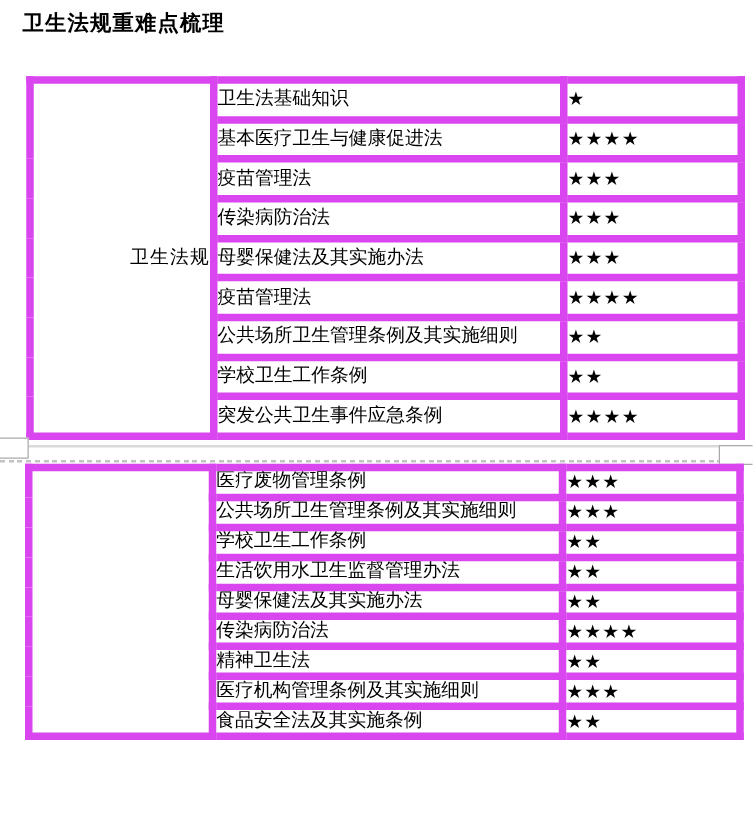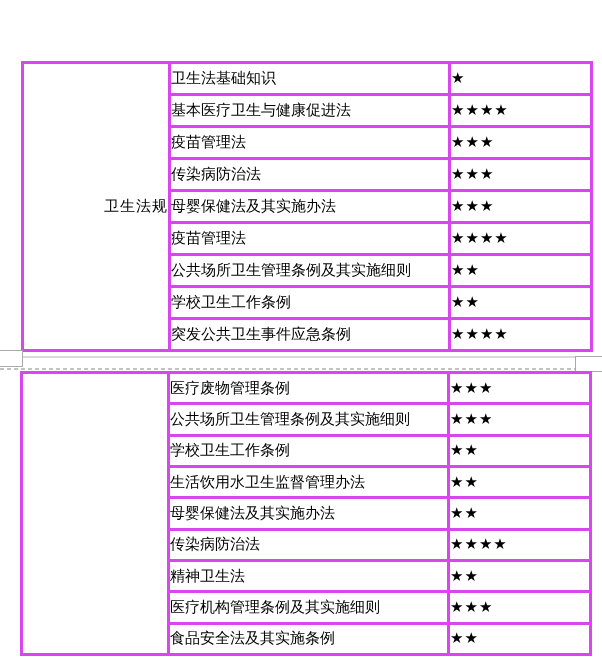--- a/index.html
+++ b/index.html
@@ -32,23 +32,23 @@
     color: #000;
     white-space: nowrap;
   }
   table.law-table {
     position: absolute;
     border-collapse: collapse;
     table-layout: fixed;
     background: #fff;
   }
   #table-1 { left: 21px; top: 61px; width: 569px; height: 291px; }
-  #table-2 { left: 20px; top: 371px; width: 570px; height: 285px; }
+  #table-2 { left: 20px; top: 371px; width: 570px; height: 221px; }
   table.law-table td {
-    border: 3px solid #d946ef;
+    border: 6px solid #d946ef;
     font-size: 15px;
     line-height: 1;
     padding: 0;
     vertical-align: middle;
     overflow: hidden;
     white-space: nowrap;
   }
   td.cat-cell {
     text-align: right;
     letter-spacing: 1px;
@@ -85,20 +85,21 @@
     background: #fff;
   }
   .pb-rect-left  { left: -2px;  top: 350px; width: 23px; height: 15px; }
   .pb-rect-right { left: 575px; top: 356px; width: 29px; height: 14px; }
 </style>
 </head>
 <body>
 
 <div class="page">
 
+  <h1 class="doc-title">卫生法规重难点梳理</h1>
 
   <table class="law-table" id="table-1">
     <colgroup>
       <col style="width:147px">
       <col style="width:280px">
       <col style="width:142px">
     </colgroup>
     <tbody>
         <tr>
           <td class="cat-cell" rowspan="9">卫生法规</td>

